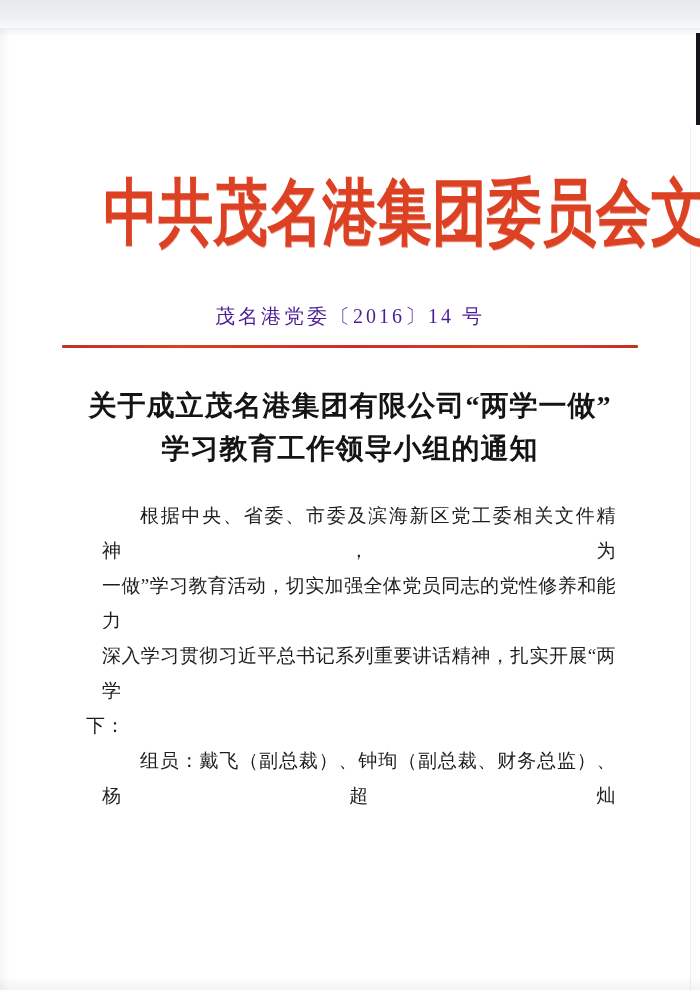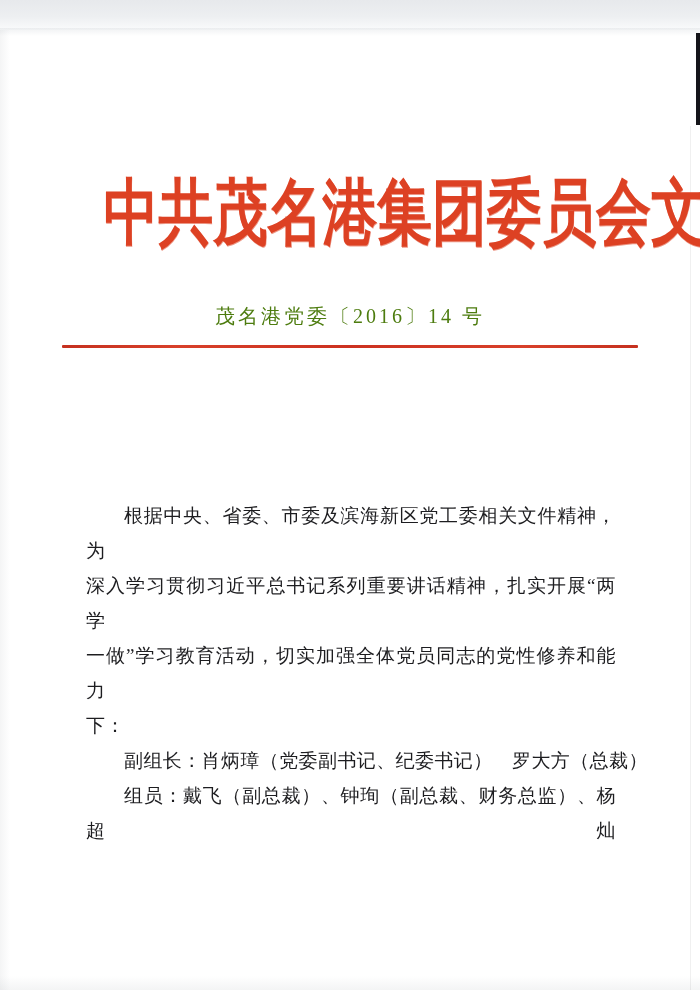--- a/index.html
+++ b/index.html
@@ -59,21 +59,21 @@
     font-weight: bold;
     white-space: nowrap;
     letter-spacing: 0px;
     transform: scaleX(0.76);
     transform-origin: center;
     line-height: 1.2;
   }
   .doc-number {
     position: absolute; top: 303px; left: 0;
     width: 700px; text-align: center;
-    font-size: 20px; color: #4d7c0f;
+    font-size: 20px; color: #4c1d95;
     letter-spacing: 3px;
   }
   .red-rule {
     position: absolute; top: 345px; left: 62px;
     width: 576px; height: 3px;
     background: linear-gradient(90deg, #c5311f, #d8402a 20%, #cc3120 50%, #d8402a 80%, #c5311f);
     border-radius: 1px;
   }
   
   .doc-title {
@@ -90,20 +90,21 @@
     font-size: 19px; line-height: 35px;
     color: #1d1d20;
     letter-spacing: 0.4px;
   }
   .line { white-space: nowrap; }
   .line.indent { text-indent: 2em; }
   .line.fill {
     white-space: normal;
     text-align: justify;
     text-align-last: justify;
+    margin-left: 16px;
   }
 </style>
 </head>
 <body>
 
 <div class="scan-page">
 
   <div class="scan-top-band"></div>
   <div class="scan-left-shade"></div>
   <div class="scan-bottom-shade"></div>
@@ -111,24 +112,27 @@
   <div class="scan-right-line"></div>
 
   <div class="header-title">
     <span class="header-title-inner">中共茂名港集团委员会文件</span>
   </div>
 
   <div class="doc-number">茂名港党委〔2016〕14 号</div>
 
   <div class="red-rule"></div>
 
+  <div class="doc-title">
+    <div>关于成立茂名港集团有限公司“两学一做”</div>
+    <div>学习教育工作领导小组的通知</div>
+  </div>
 
   <div class="body-text">
     <div class="line indent fill">根据中央、省委、市委及滨海新区党工委相关文件精神，为</div>
+    <div class="line fill">一做”学习教育活动，切实加强全体党员同志的党性修养和能力</div>
     <div class="line fill">深入学习贯彻习近平总书记系列重要讲话精神，扎实开展“两学</div>
-    <div class="line fill">一做”学习教育活动，切实加强全体党员同志的党性修养和能力</div>
     <div class="line">下：</div>
-    <div class="line indent">副组长：肖炳璋（党委副书记、纪委书记）　罗大方（总裁）</div>
     <div class="line indent fill">组员：戴飞（副总裁）、钟珣（副总裁、财务总监）、杨超灿</div>
 
   </div>
 
 </div>
 
 </body></html>

